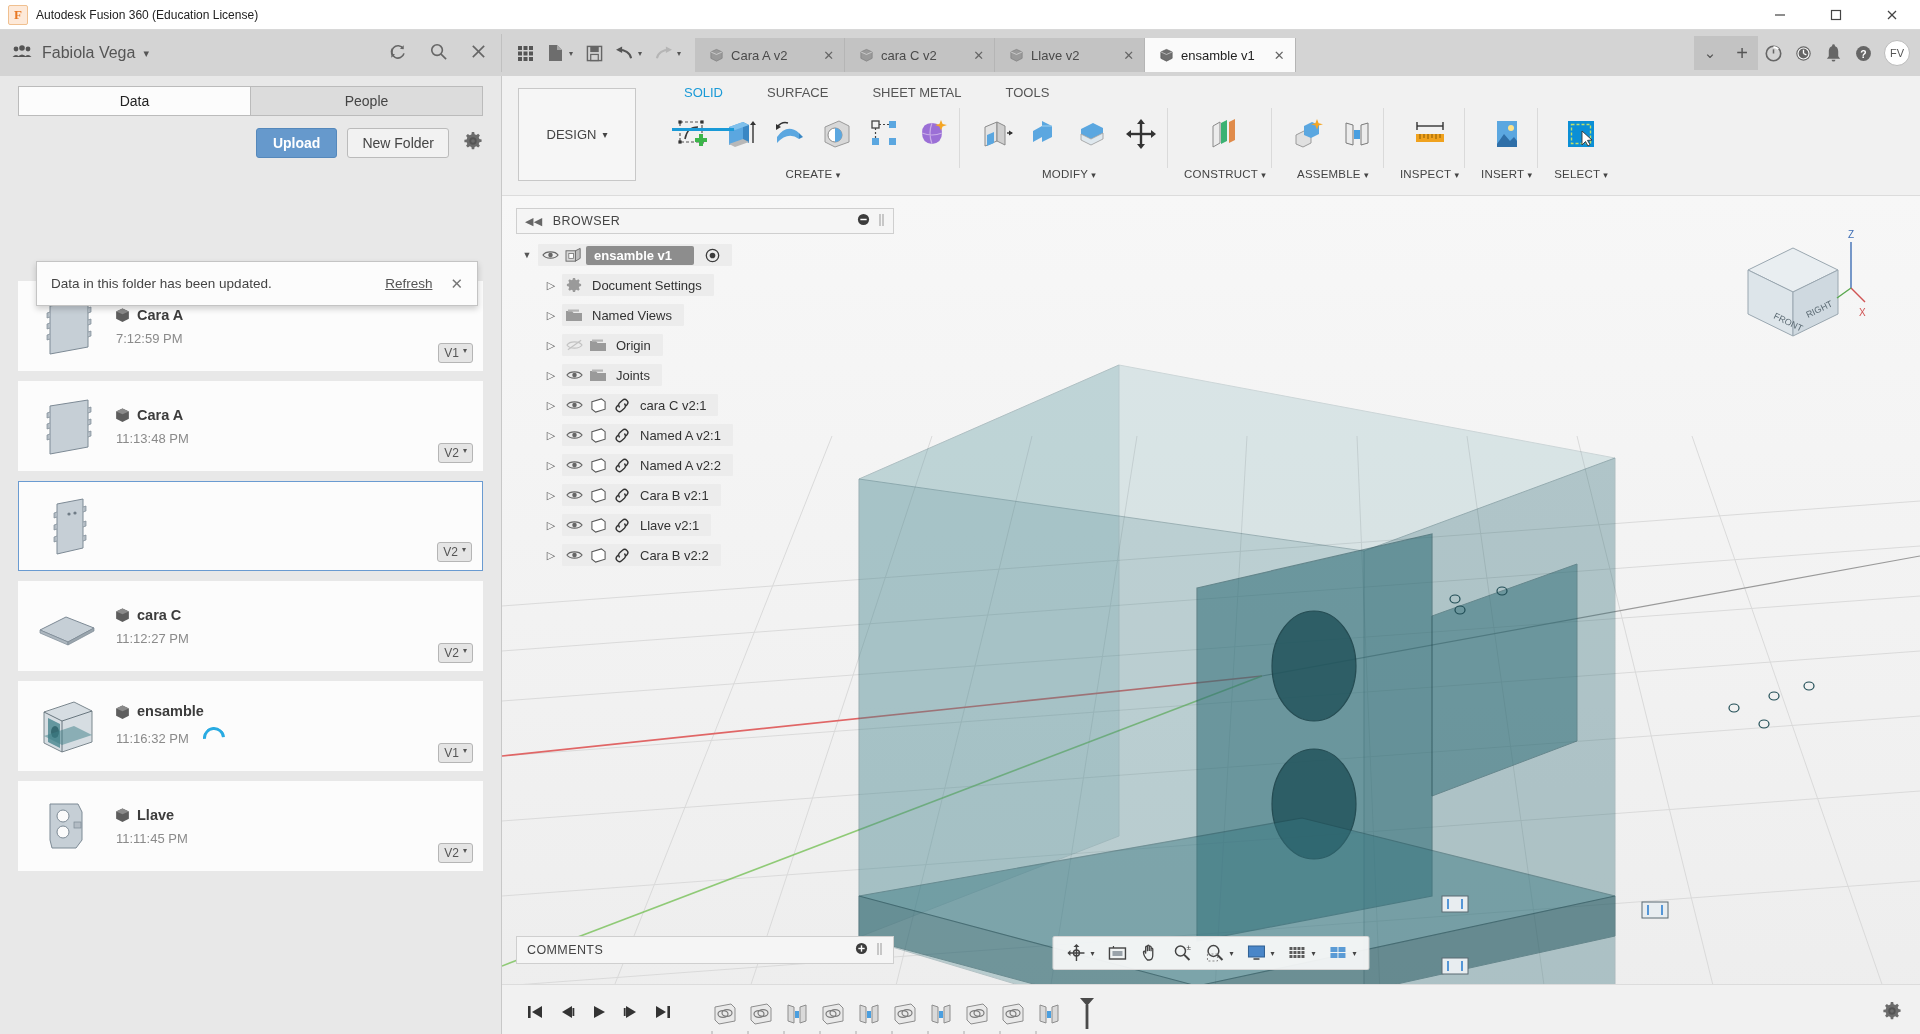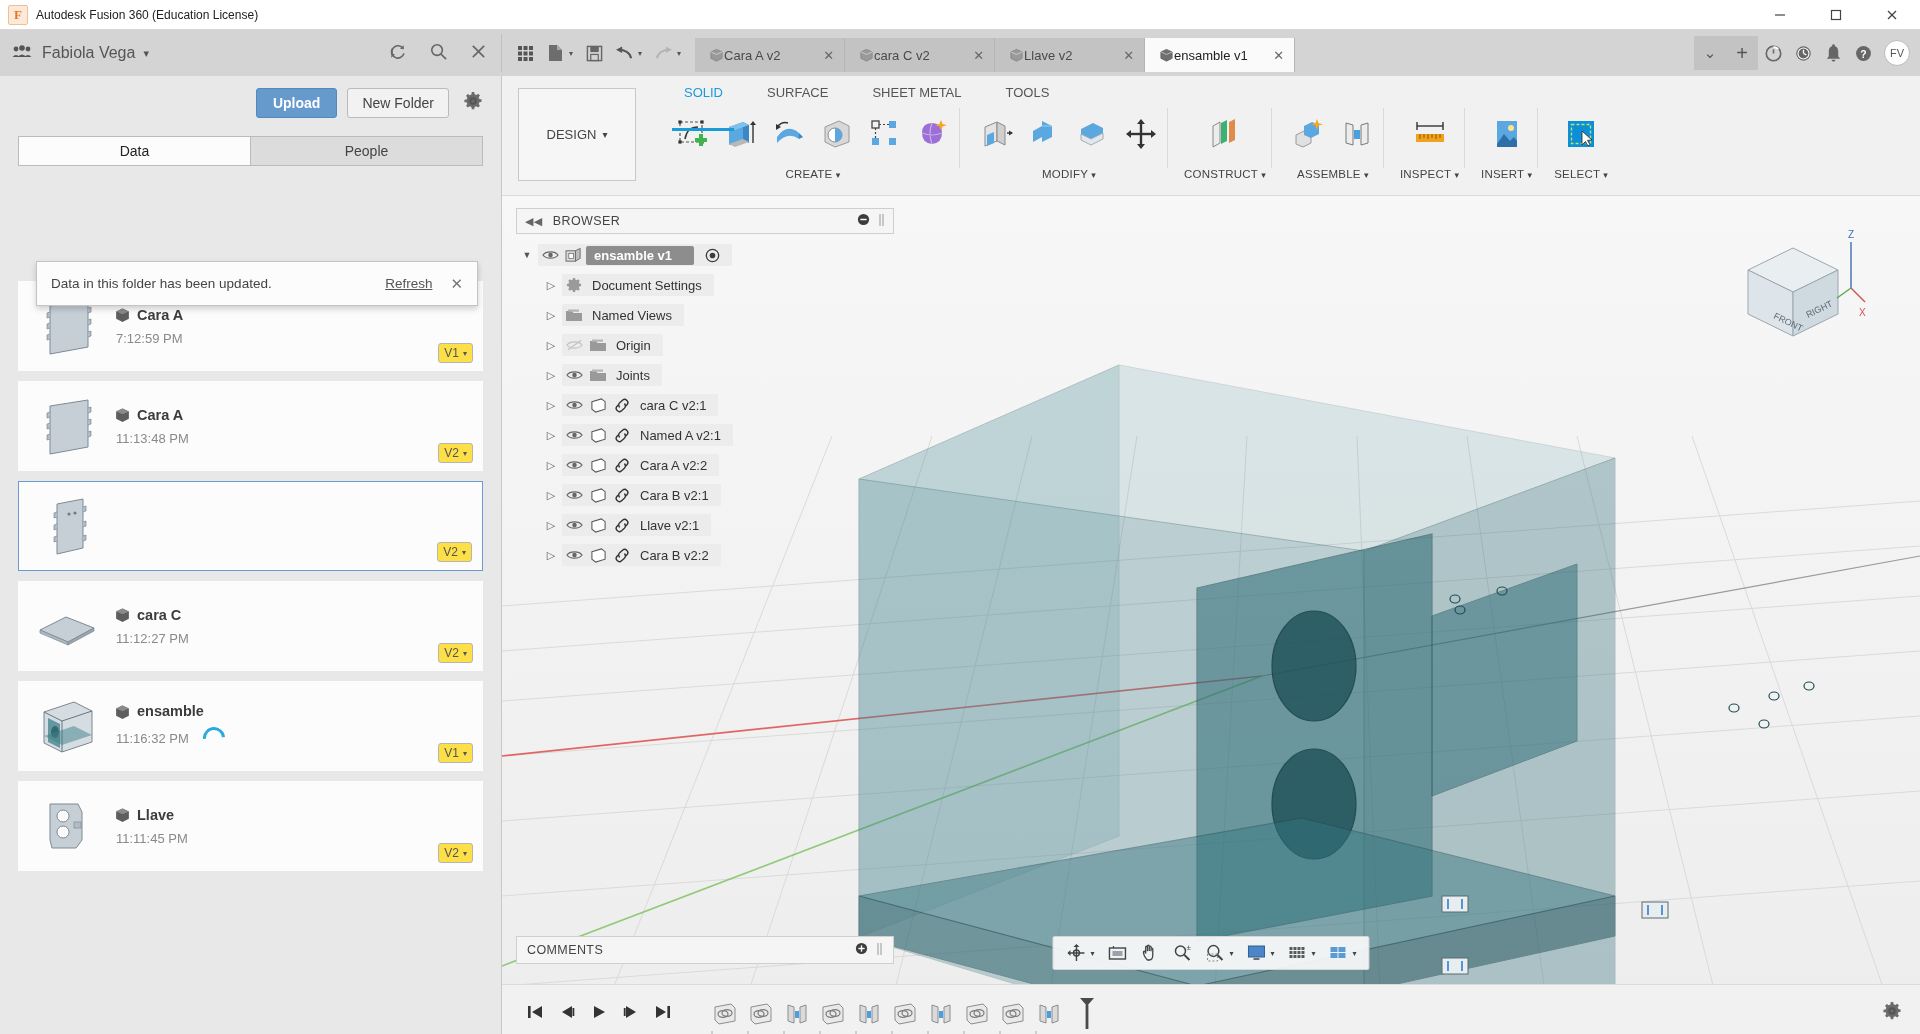--- a/index.html
+++ b/index.html
@@ -40,21 +40,21 @@
   #acctbar .right-ic { margin-left:auto; display:flex; align-items:center; gap:22px; padding-right:14px;}
   #acctbar .right-ic span { color:#666; font-size:16px; cursor:pointer;}
 
   #tabsarea { flex:1; height:38px; display:flex; align-items:flex-end; background:#d4d4d4;}
   #qat { display:flex; align-items:center; height:38px; padding:0 10px; gap:4px;}
   .qbtn { width:26px;height:26px;display:flex;align-items:center;justify-content:center;color:#555;}
   .qbtn svg { display:block; }
   .qcaret { font-size:8px; color:#555; margin-left:-3px; margin-right:4px;}
 
   .doctab {
-    height:34px; min-width:150px; display:flex; align-items:center; 
+    height:34px; min-width:150px; display:flex; align-items:center; gap:7px;
     padding:0 10px 0 14px; background:#c3c3c3; color:#4a4a4a; font-size:13px;
     border-right:1px solid #b5b5b5; position:relative;
   }
   .doctab.active { background:#fafafa; color:#222; font-weight:normal; }
   .doctab .tclose { margin-left:auto; font-size:13px; color:#666; padding-left:12px;}
   .cube-ic { display:inline-block; width:15px; height:15px; }
 
   #tabsright { margin-left:auto; display:flex; align-items:center; height:38px; padding-right:10px;}
   #tabsright .tb { width:30px;height:30px;display:flex;align-items:center;justify-content:center;color:#555;font-size:15px;}
   #tabsright .tbgrey { background:#c3c3c3; height:34px; width:32px; }
@@ -101,22 +101,22 @@
   }
   .filecard.selected { border:1px solid #6a9bd1; }
   .filecard .thumb {
     width:78px; height:72px; margin:0 8px 0 4px; display:flex;align-items:center;justify-content:center;
   }
   .filecard .meta { flex:1; }
   .filecard .fname { font-size:14.5px; font-weight:bold; color:#3c3c3c; display:flex; align-items:center; gap:8px;}
   .filecard .ftime { font-size:13px; color:#8a8a8a; margin-top:8px; margin-left:2px; display:flex; align-items:center; gap:14px;}
   .vbadge {
     position:absolute; right:10px; bottom:8px;
-    border:1px solid #b5b5b5; border-radius:3px; background:#fde047;
-    font-size:12px; color:#555; padding:2px 5px; display:flex; align-items:center; gap:4px;
+    border:1px solid #b5b5b5; border-radius:3px; background:#e5e5e5;
+    font-size:12px; color:#555; padding:2px 5px; display:flex; gap:4px;
   }
   .vbadge .vc { font-size:8px; }
   .spinner {
     width:22px;height:22px;border-radius:50%;
     border:3px solid #29abe2; border-right-color:transparent; border-bottom-color:transparent;
     transform:rotate(40deg); display:inline-block;
   }
 
   
   #design { flex:1; display:flex; flex-direction:column; background:#f1f1f1; position:relative;}
@@ -376,33 +376,33 @@
           </svg>
       </div>
       <div class="avatar">FV</div>
     </div>
   </div>
 </div>
 
 <div id="main">
 
   <div id="datapanel">
+    <div id="dp-tabs">
+      <div class="dptab active">Data</div>
+      <div class="dptab">People</div>
+    </div>
     <div id="dp-actions">
       <button id="btn-upload">Upload</button>
       <button id="btn-newfolder">New Folder</button>
       <span id="btn-gear">
         <svg width="20" height="20" viewBox="0 0 20 20">
           <path d="M10 6.3a3.7 3.7 0 1 0 0 7.4 3.7 3.7 0 0 0 0-7.4z m0 1.9a1.8 1.8 0 1 1 0 3.6 1.8 1.8 0 0 1 0-3.6z" fill="#555"></path>
           <path d="M8.8 1h2.4l.4 2.2 1.7.7 1.9-1.2 1.7 1.7-1.2 1.9.7 1.7 2.2.4v2.4l-2.2.4-.7 1.7 1.2 1.9-1.7 1.7-1.9-1.2-1.7.7-.4 2.2H8.8l-.4-2.2-1.7-.7-1.9 1.2-1.7-1.7 1.2-1.9-.7-1.7L1.4 11.2V8.8l2.2-.4.7-1.7-1.2-1.9 1.7-1.7 1.9 1.2 1.7-.7z" fill="#555" opacity=".85"></path>
         </svg>
       </span>
-    </div>
-    <div id="dp-tabs">
-      <div class="dptab active">Data</div>
-      <div class="dptab">People</div>
     </div>
 
     <div id="notif">
       <span>Data in this folder has been updated.</span>
       <span class="refresh">Refresh</span>
       <span class="nclose">✕</span>
     </div>
 
     <div id="filelist">
 
@@ -1288,21 +1288,21 @@
                 <svg width="17" height="16" viewBox="0 0 18 17">
                   <path d="M2 5 L12 2 L16 5 L16 13 L6 16 L2 13 z" fill="#fff" stroke="#555" stroke-width="1.1"></path>
                 </svg>
               </span>
             <span class="tico">
                 <svg width="17" height="15" viewBox="0 0 18 16">
                   <path d="M6 10 a3.4 3.4 0 0 1 0-5 L9 2.4 a3.4 3.4 0 0 1 4.8 4.8 L12.4 8.6" fill="none" stroke="#333" stroke-width="1.5"></path>
                   <path d="M11 6 a3.4 3.4 0 0 1 0 5 L8 13.6 a3.4 3.4 0 0 1-4.8-4.8 L4.6 7.4" fill="none" stroke="#333" stroke-width="1.5"></path>
                 </svg>
               </span>
-            <span class="tlabel">Cara A v2:2</span>
+            <span class="tlabel">Named A v2:2</span>
           </span>
         </div>
 
         <div class="trow" style="padding-left:24px;">
           <span class="arrow">▷</span>
           <span class="tw">
             <span class="eye">
                 <svg width="17" height="12" viewBox="0 0 18 12">
                   <path d="M1 6 C4 1.5 14 1.5 17 6 C14 10.5 4 10.5 1 6 z" fill="none" stroke="#666" stroke-width="1.2"></path>
                   <circle cx="9" cy="6" r="2.4" fill="#666"></circle>

